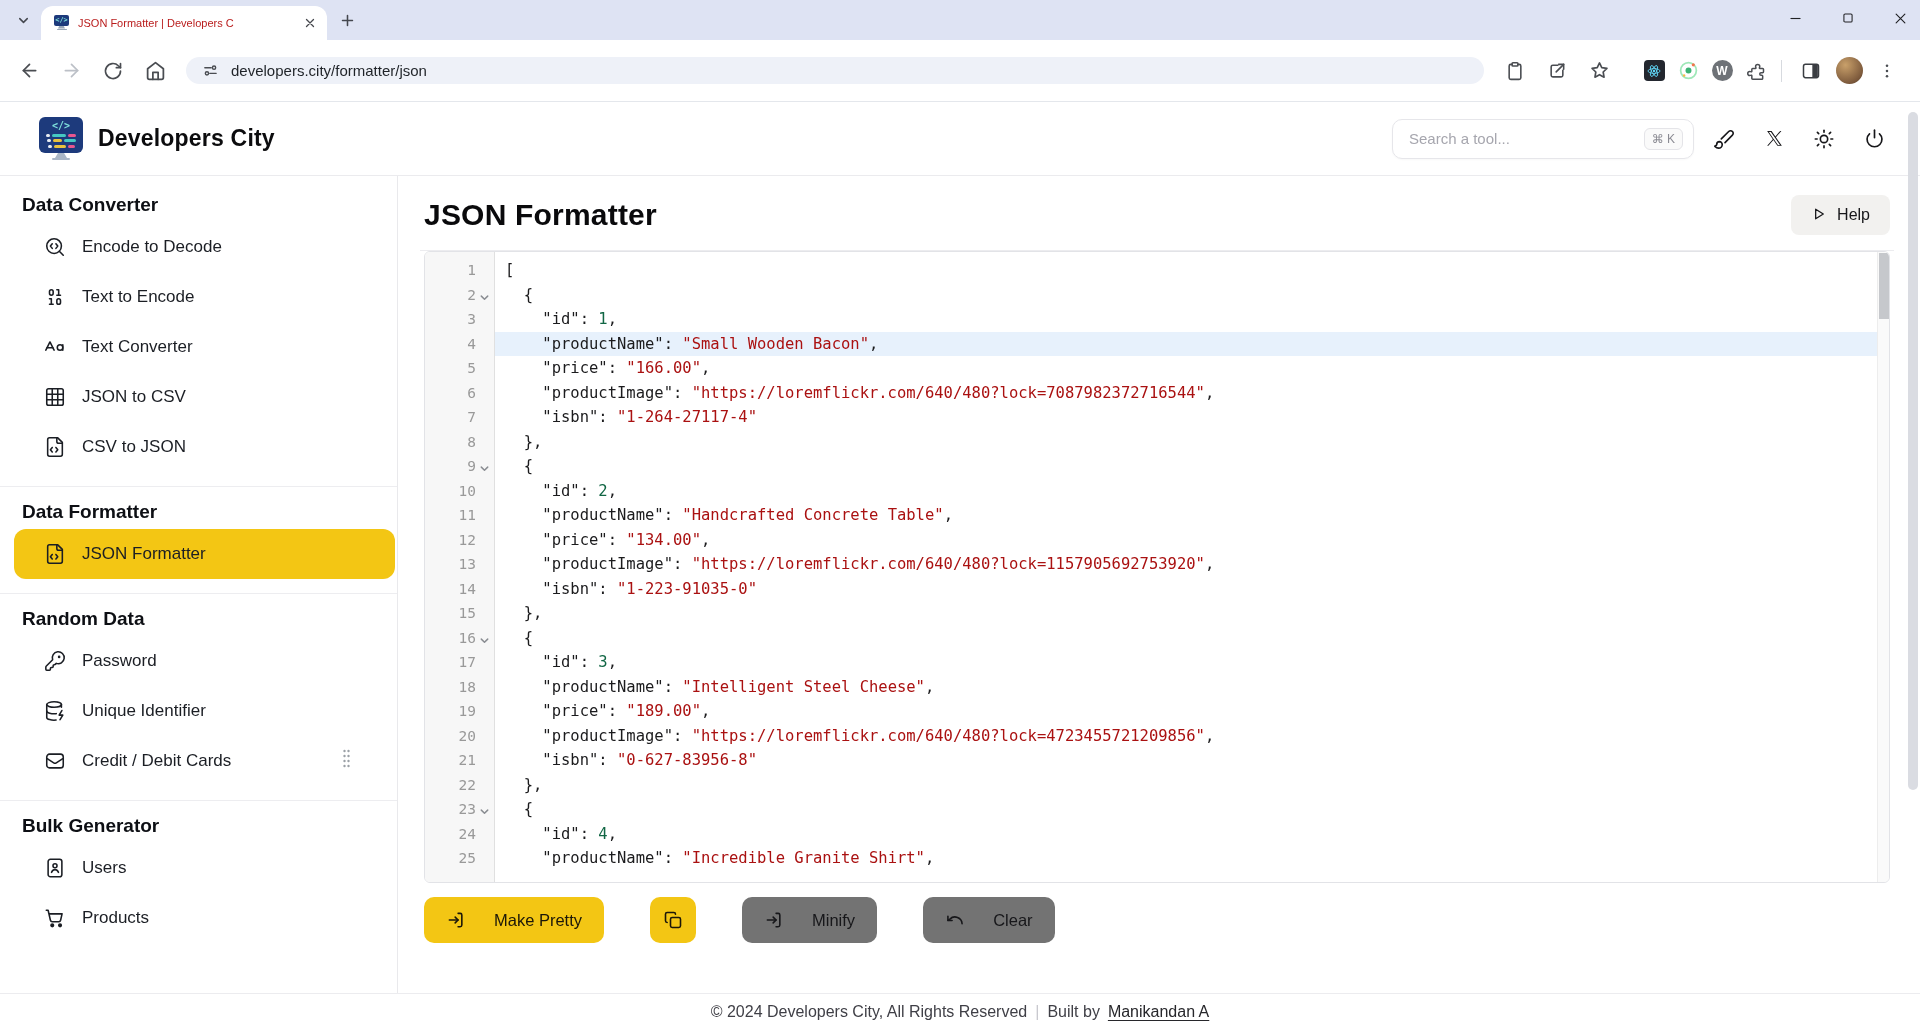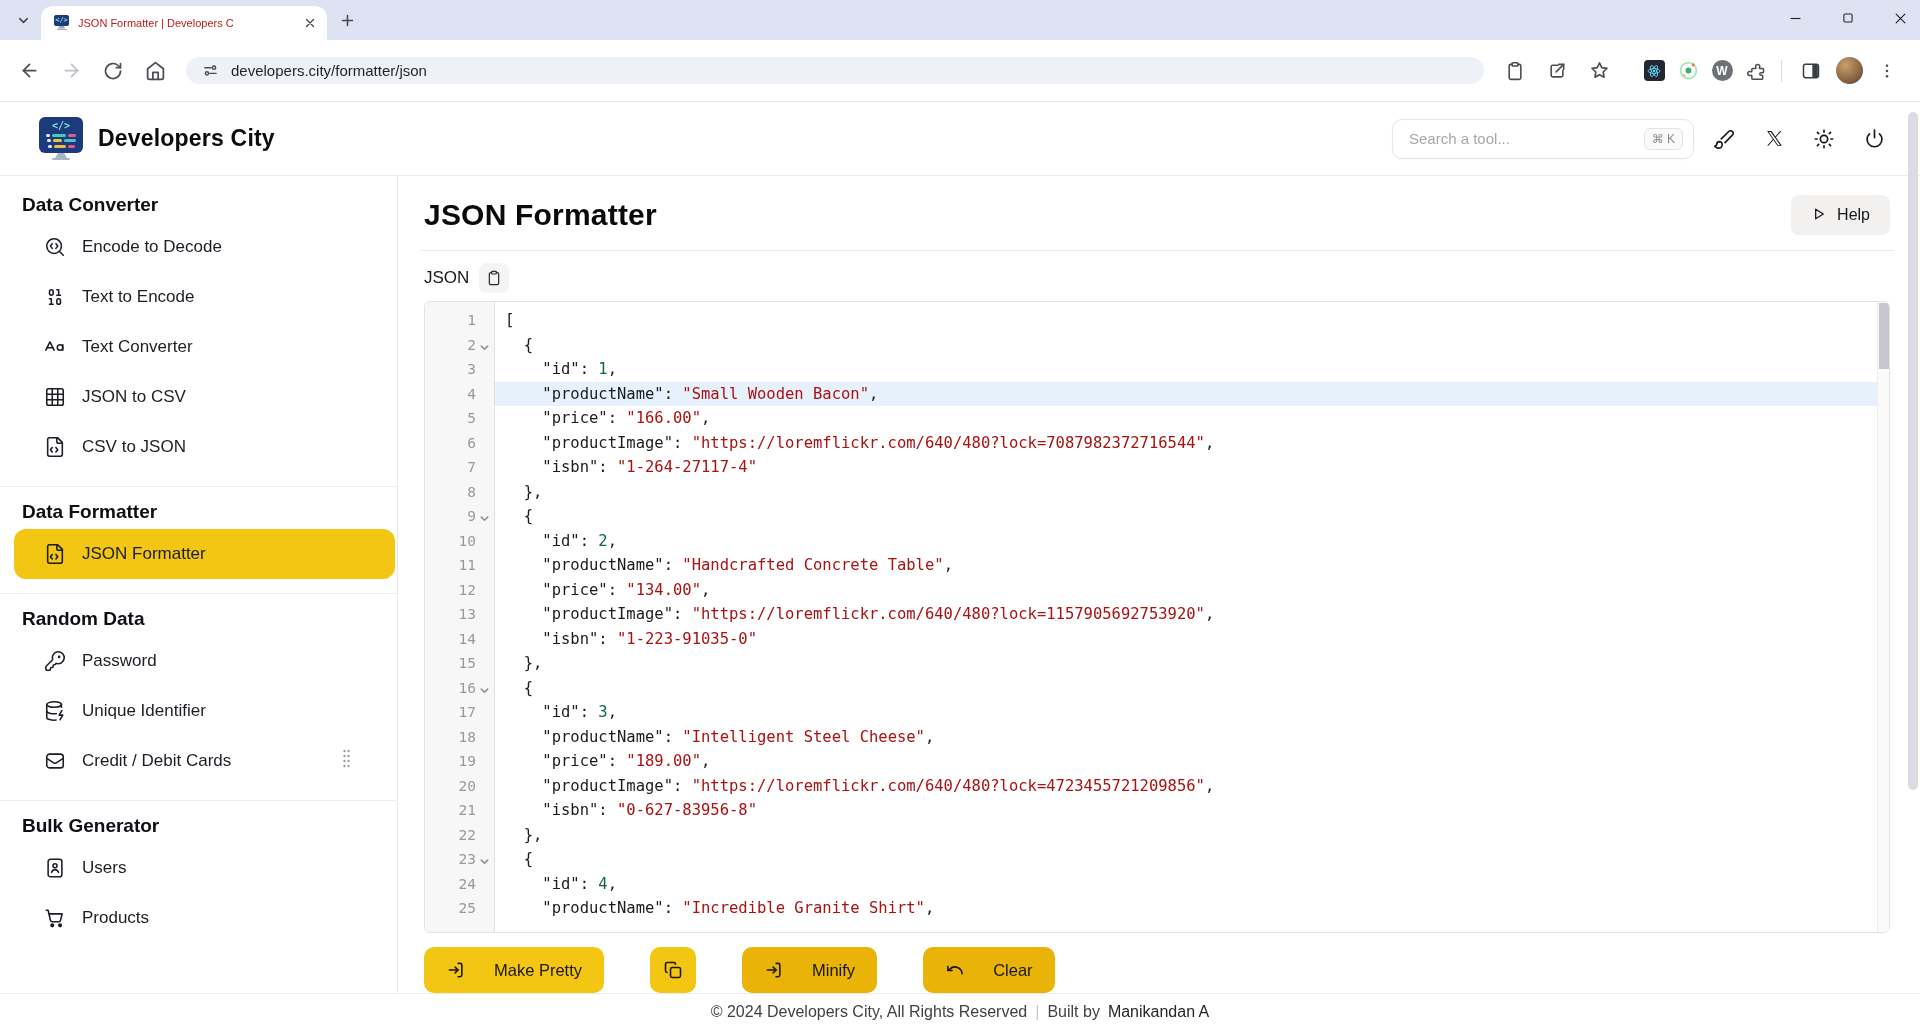--- a/index.html
+++ b/index.html
@@ -78,26 +78,26 @@
   .code-row.active { background:var(--active-line); }
   .tk-s { color:var(--code-str); }
   .tk-n { color:var(--code-num); }
   .ed-scroll { position:absolute; right:0; top:0; bottom:0; width:12px; background:#fafafa; border-left:1px solid #ededed; }
   .ed-thumb { position:absolute; top:1px; left:1px; width:10px; height:66px; background:#c6c8cc; }
 
   .actions { display:flex; align-items:center; margin-top:14px; gap:46px; }
   .btn { display:flex; align-items:center; gap:28px; border:none; border-radius:10px; padding:13px 22px; font-size:16.5px; font-weight:500; cursor:pointer; color:#1b1709; font-family:inherit; }
   .btn .icn { width:20px; height:20px; }
   .btn-yellow { background:var(--accent); }
-  .btn-gray { background:#eab308; color:#17171a; }
+  .btn-gray { background:#737373; color:#17171a; }
   .btn-square { padding:13px; }
 
   footer { height:37px; border-top:1px solid #ececef; display:flex; align-items:center; justify-content:center; gap:8px; font-size:16px; color:#3f3f46; flex:none; }
   .footer-sep { color:#c9c9cf; }
-  .footer-link { text-underline-offset:3px; color:#27272b; cursor:pointer; }
+  .footer-link { text-decoration:underline; text-underline-offset:3px; color:#27272b; cursor:pointer; }
 
   .page-scrollbar { position:absolute; right:2px; top:112px; width:10px; height:678px; background:#dadce2; border-radius:6px; z-index:20; }
 </style>
 </head>
 <body>
 
 <div class="screen">
 
   <div class="tabstrip" style="background: rgb(222, 227, 243);">
     <span class="tab-search">
@@ -428,29 +428,20 @@
         <h1 class="page-title">JSON Formatter</h1>
         <button class="help-btn">
           <svg width="16" height="16" viewBox="0 0 24 24" fill="none" stroke="currentColor" stroke-width="1.9" stroke-linejoin="round">
               <path d="M7 4.8 18.5 12 7 19.2z"></path>
             </svg>
           <span>Help</span>
         </button>
       </div>
       <div class="rule"></div>
 
-      <div class="editor-label-row">
-        <span class="editor-label">JSON</span>
-        <span class="mini-copy">
-          <svg width="16" height="16" viewBox="0 0 24 24" fill="none" stroke="currentColor" stroke-width="1.8" stroke-linecap="round" stroke-linejoin="round">
-              <rect x="8.5" y="2" width="7" height="4" rx="1"></rect>
-              <path d="M15.5 4H17a2 2 0 0 1 2 2v14a2 2 0 0 1-2 2H7a2 2 0 0 1-2-2V6a2 2 0 0 1 2-2h1.5"></path>
-            </svg>
-        </span>
-      </div>
 
       <div class="editor">
         <div class="gutter">
             <div class="gut-row">
               <span class="lnum">1</span>
               <span></span>
             </div>
             <div class="gut-row">
               <span class="lnum">2</span>
               <svg class="fold" width="11" height="11" viewBox="0 0 12 12" fill="none" stroke="currentColor" stroke-width="1.6" stroke-linecap="round" stroke-linejoin="round">

